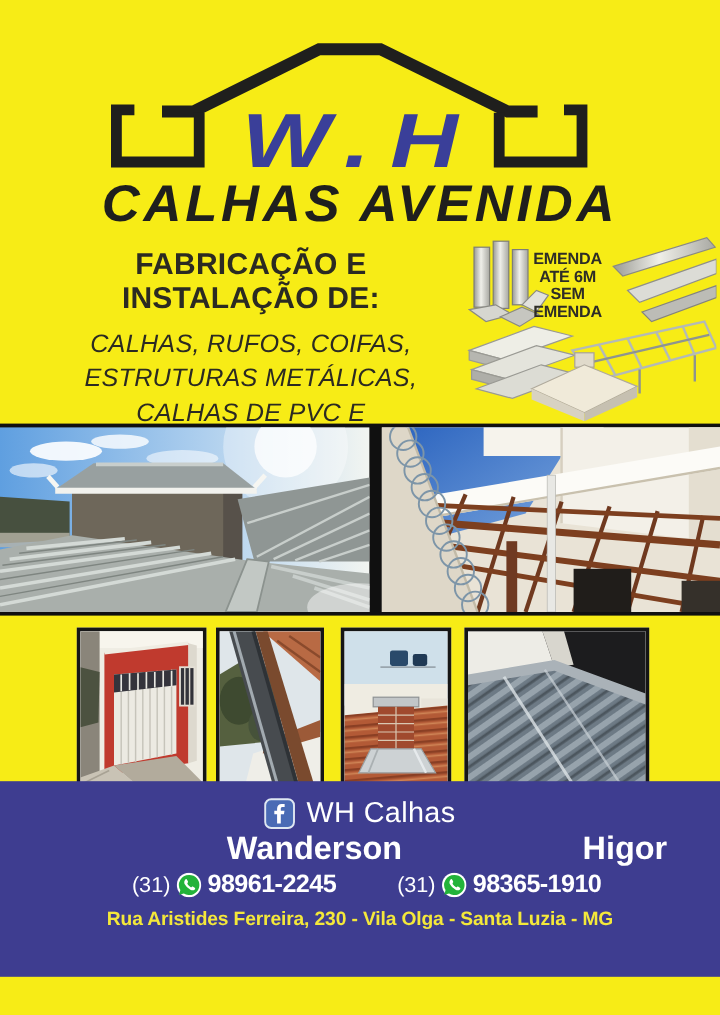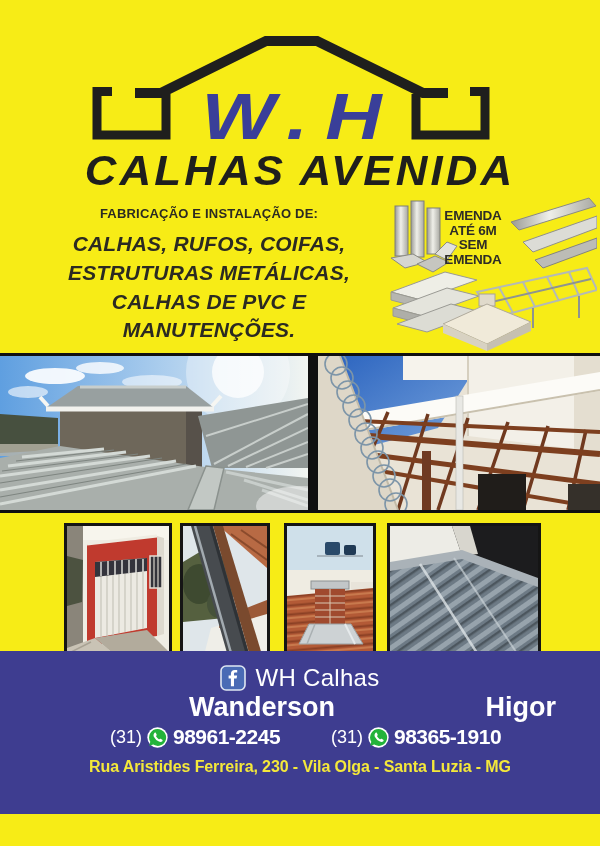--- a/index.html
+++ b/index.html
@@ -14,22 +14,22 @@
   .logo-svg{position:absolute;left:0;top:20px;width:600px;height:135px;}
   .logo-wh{position:absolute;left:0;top:84px;width:100%;text-align:center;
     font-size:64px;line-height:1.05;font-weight:bold;font-style:italic;
     color:var(--logo_blue);letter-spacing:14px;transform:scaleX(1.22);}
   .logo-name{position:absolute;left:0;top:149px;width:100%;text-align:center;
     font-size:43px;line-height:1;font-weight:bold;font-style:italic;
     color:var(--dark);letter-spacing:3px;transform:scaleX(1.02);}
 
   
   .services{position:absolute;left:28px;top:206px;width:362px;text-align:center;color:#2b2a22;}
-  .services-heading{font-size:13px;font-weight:bold;margin-bottom:9px;letter-spacing:.2px;}
-  .service-line{font-size:21px;font-weight:bold;font-style:italic;line-height:1.37;letter-spacing:.2px;}
+  .services-heading{font-size:25px;font-weight:bold;margin-bottom:9px;letter-spacing:.2px;}
+  .service-line{font-size:21px;font-weight:normal;font-style:italic;line-height:1.37;letter-spacing:.2px;}
 
   
   .products{position:absolute;left:383px;top:196px;width:214px;height:155px;}
   .products svg{position:absolute;left:0;top:0;}
   .badge{position:absolute;left:38px;top:13px;width:104px;text-align:center;
     font-size:13.5px;font-weight:bold;line-height:1.08;color:#2e2d27;letter-spacing:-.2px;}
 
   
   .photo-row1{position:absolute;left:0;top:353px;width:600px;height:160px;background:#101010;
     display:flex;gap:10px;padding:3px 0;}

